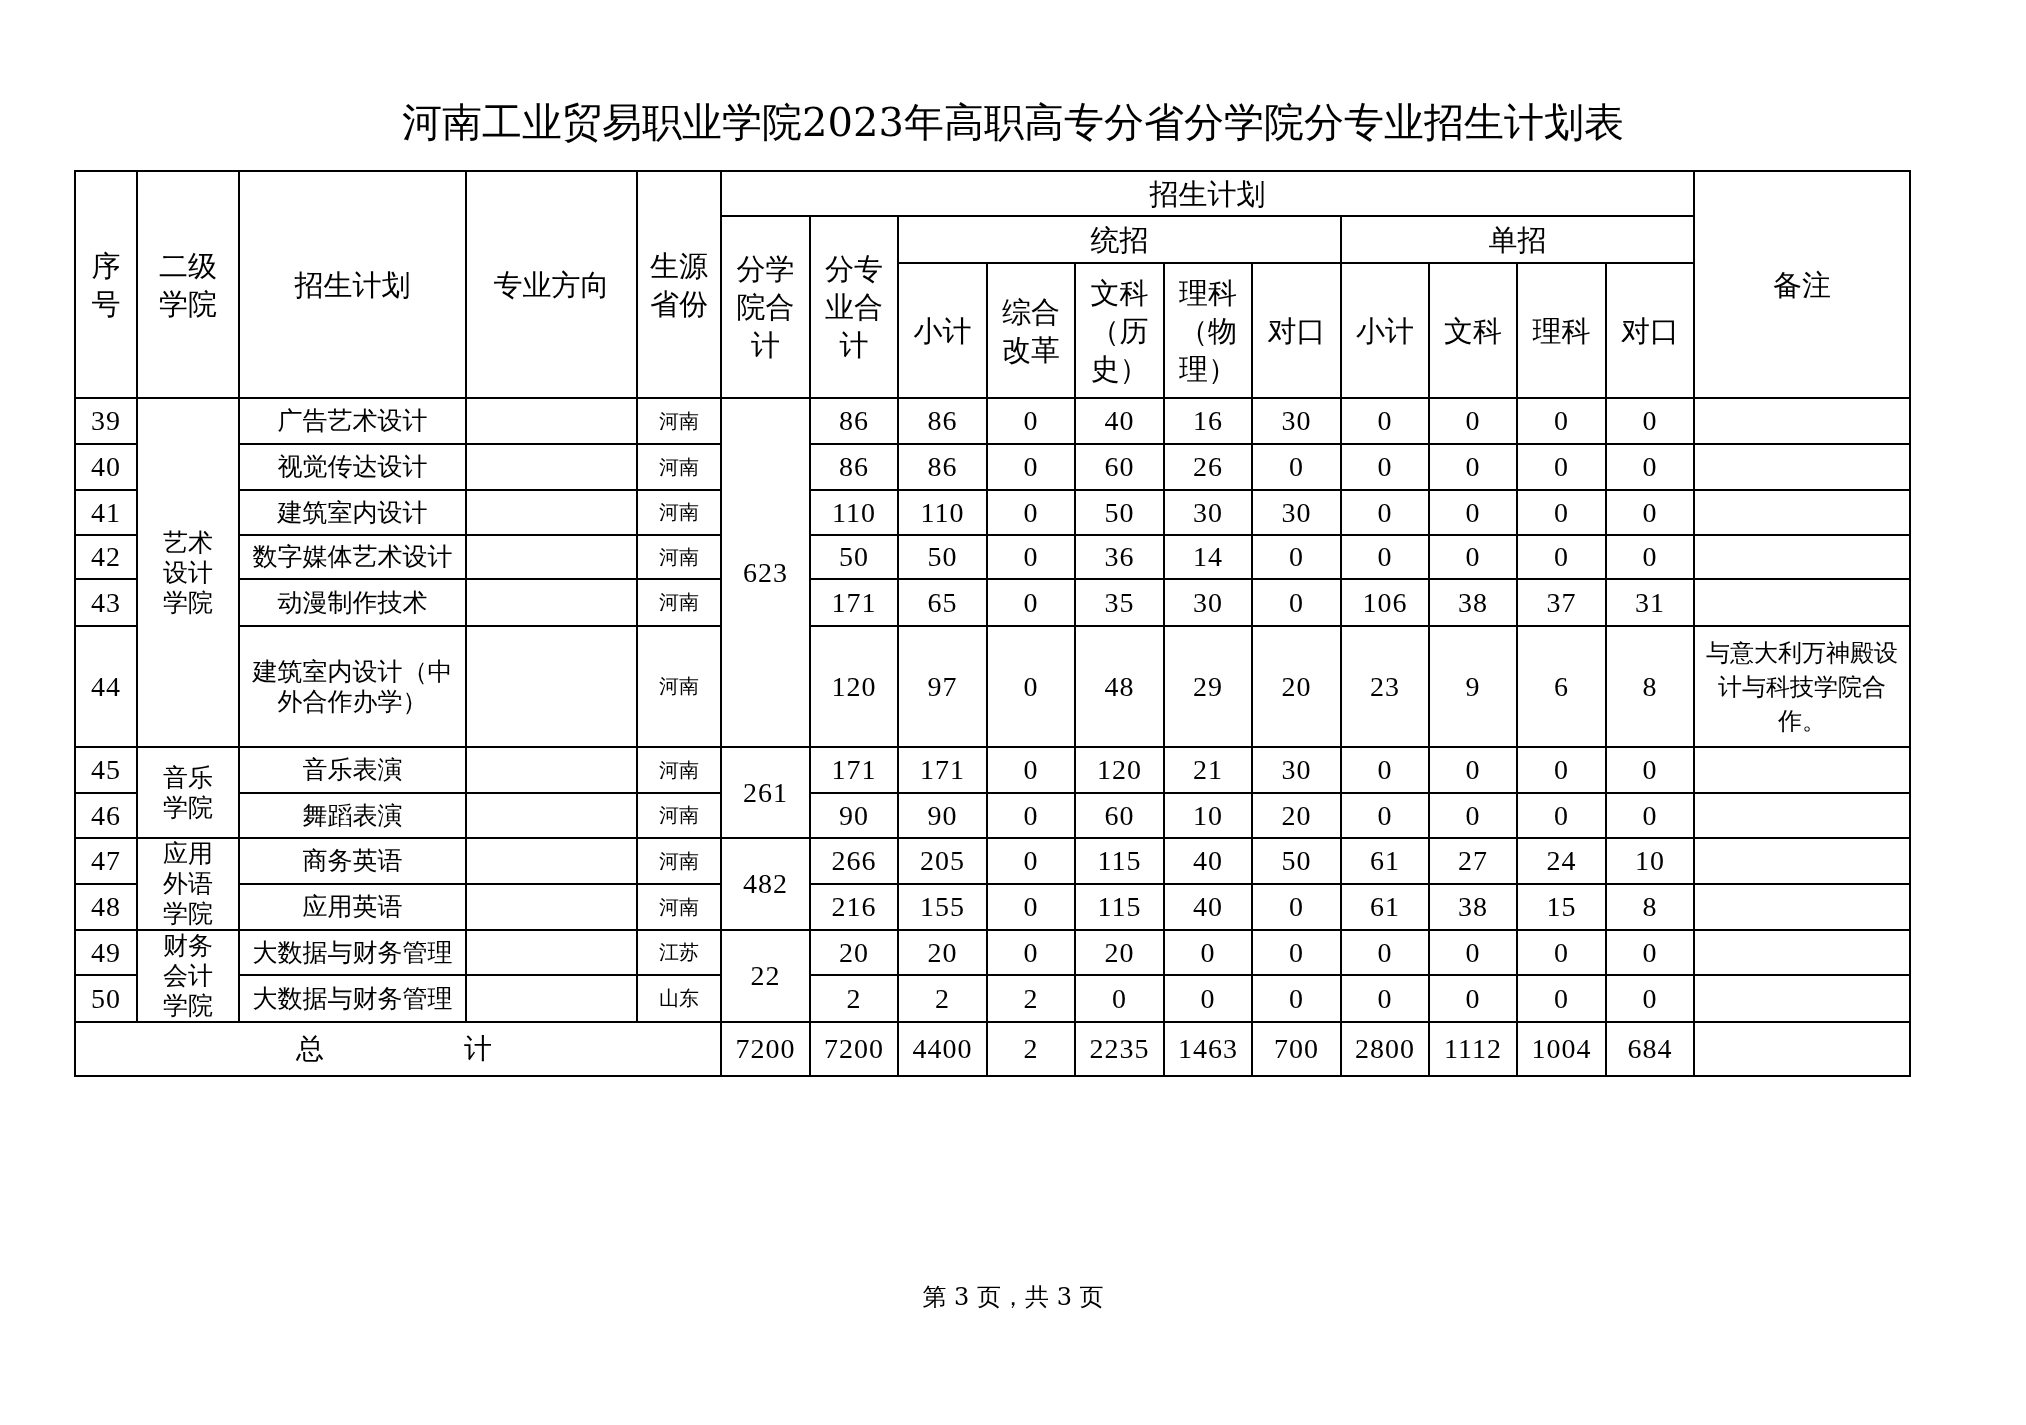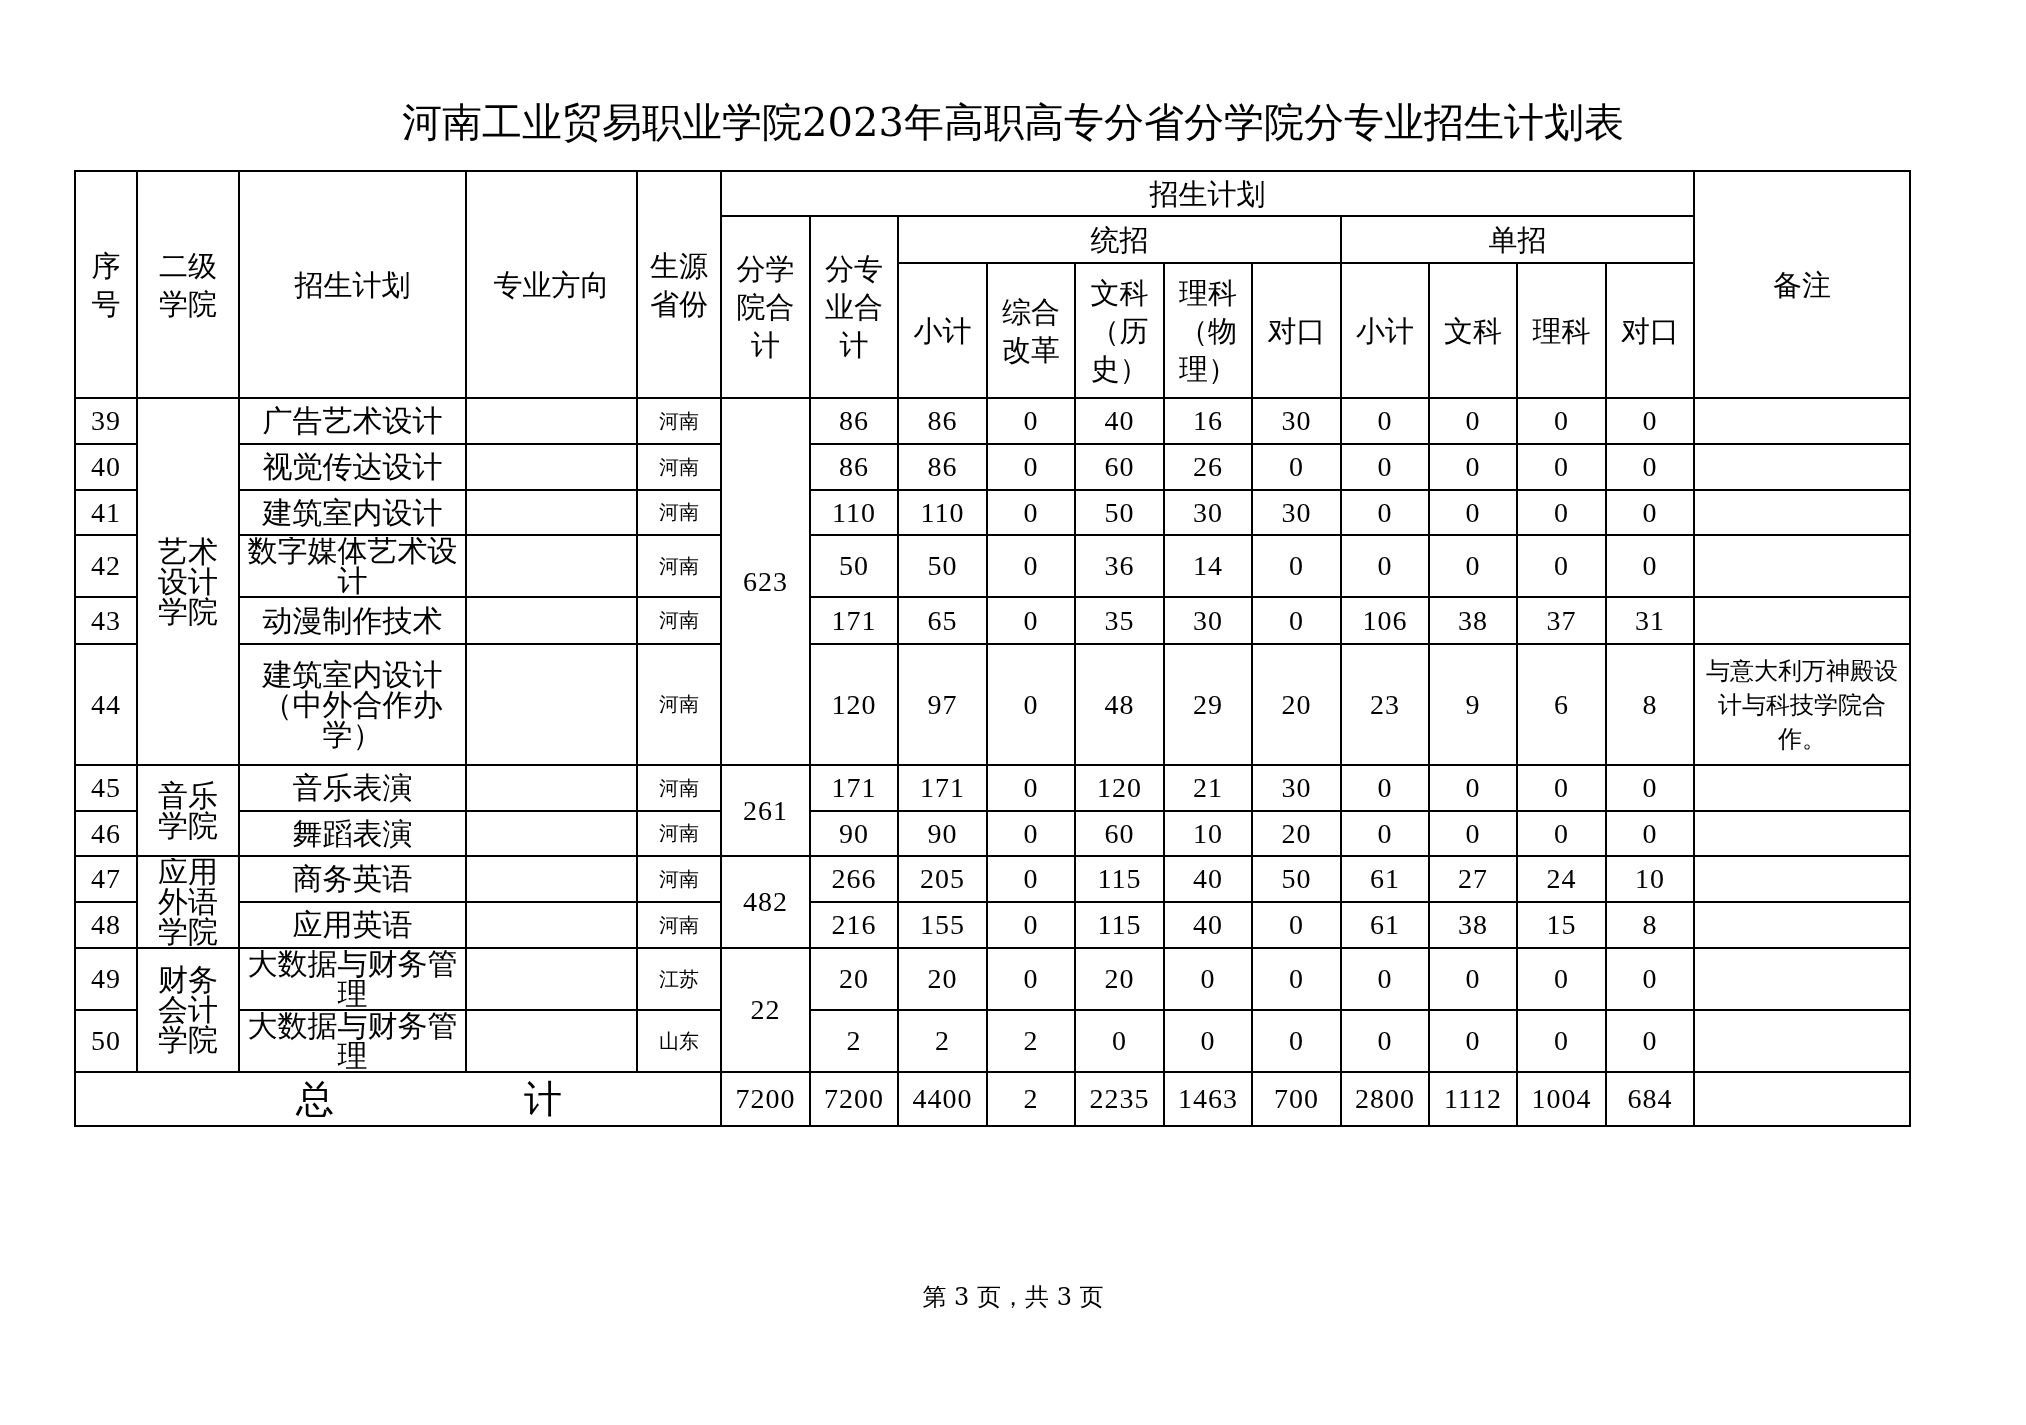--- a/index.html
+++ b/index.html
@@ -7,24 +7,24 @@
          font-family: "DejaVu Serif", "Liberation Serif", serif; color:#000; }
   .title { position:absolute; left:0; width:2026px; top:98px; text-align:center;
            font-size:40px; line-height:48px; letter-spacing:0px; }
   table.plan { position:absolute; left:74px; top:170px; border-collapse:collapse;
                table-layout:fixed; }
   table.plan td, table.plan th { border:2px solid #000; padding:0; text-align:center;
                vertical-align:middle; font-weight:normal; overflow:hidden; }
   table.plan th { font-size:29px; line-height:38px;margin-top:12px; }
   th.vert { word-break:break-all; }
   td.num { font-family:"Liberation Serif","DejaVu Serif",serif; font-size:28px; letter-spacing:1px; }
-  td.small { font-size:30px; line-height:30px;border-radius:6px; }
+  td.small { font-size:25px; line-height:30px; }
   td.prov { font-size:20px; }
   td.note { font-size:24px; line-height:34px; }
-  td.total-label { font-size:38px; word-spacing:0;border-radius:20px; }
+  td.total-label { font-size:28px; word-spacing:0;border-radius:20px; }
   .footer { position:absolute; left:0; width:2026px; top:1282px; text-align:center;
             font-size:24px; line-height:30px; }
 </style>
 </head>
 <body>
 
 <div class="title">河南工业贸易职业学院2023年高职高专分省分学院分专业招生计划表</div>
 
 <table class="plan">
   <colgroup>

